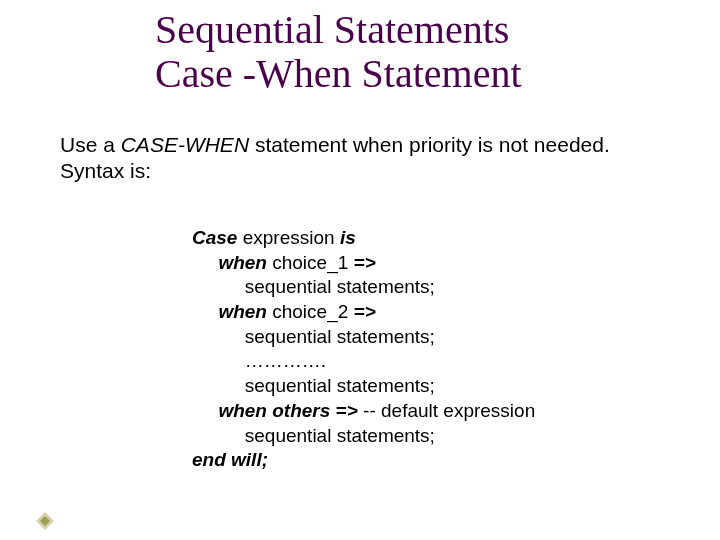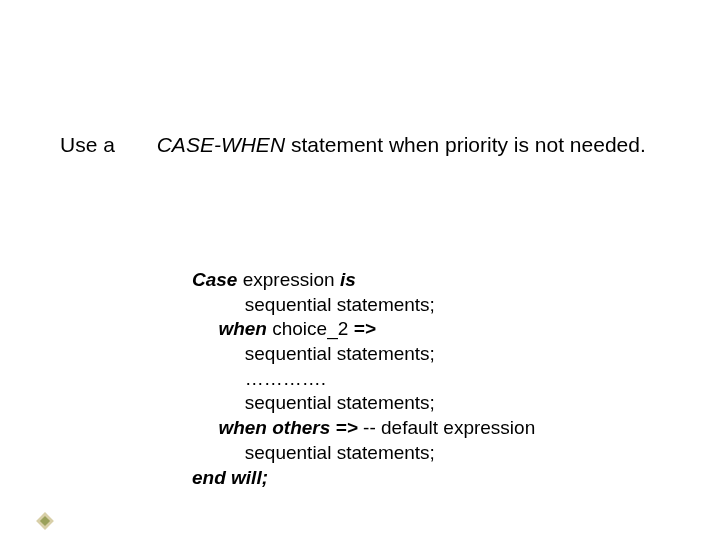--- a/index.html
+++ b/index.html
@@ -31,54 +31,59 @@
     position: absolute;
     top: 132px;
     left: 60px;
     width: 610px;
     font-size: 21px;
     line-height: 1.25;
   }
   .body .intro-line {
     white-space: nowrap;
   }
-  .italic { font-style: italic; margin-left: 36px; }
+  .italic { font-style: italic; }
   .code-block {
     position: absolute;
     top: 226px;
     left: 192px;
     font-size: 19px;
     line-height: 1.3;
-    margin-top: 42px;
   }
   .code-line { white-space: pre; font-family: Arial, Helvetica, sans-serif; }
   .bi { font-weight: bold; font-style: italic; }
   .bullet-deco {
     position: absolute;
     left: 36px;
     top: 512px;
     width: 18px;
     height: 18px;
   }
   .bullet-deco svg { display: block; }
 </style>
 </head>
 <body>
 
 <div class="slide">
 
+  <div class="title">
+    <div>Sequential Statements</div>
+    <div>Case -When Statement</div>
+  </div>
 
   <div class="body">
     <div class="intro-line">
       <span>Use a </span><span class="italic">CASE-WHEN</span><span> statement when priority is not needed.</span>
     </div>
+    <div class="intro-line">Syntax is:</div>
   </div>
 
   <div class="code-block">
     <div class="code-line"><span class="bi">Case</span><span> expression </span><span class="bi">is</span></div>
+    <div class="code-line"><span class="bi">     when</span><span> choice_1 </span><span class="bi">=&gt;</span></div>
     <div class="code-line">          sequential statements;</div>
     <div class="code-line"><span class="bi">     when</span><span> choice_2 </span><span class="bi">=&gt;</span></div>
     <div class="code-line">          sequential statements;</div>
     <div class="code-line">          ………….</div>
     <div class="code-line">          sequential statements;</div>
     <div class="code-line"><span class="bi">     when others =&gt;</span><span> -- default expression</span></div>
     <div class="code-line">          sequential statements;</div>
     <div class="code-line bi">end will;</div>
   </div>
 

